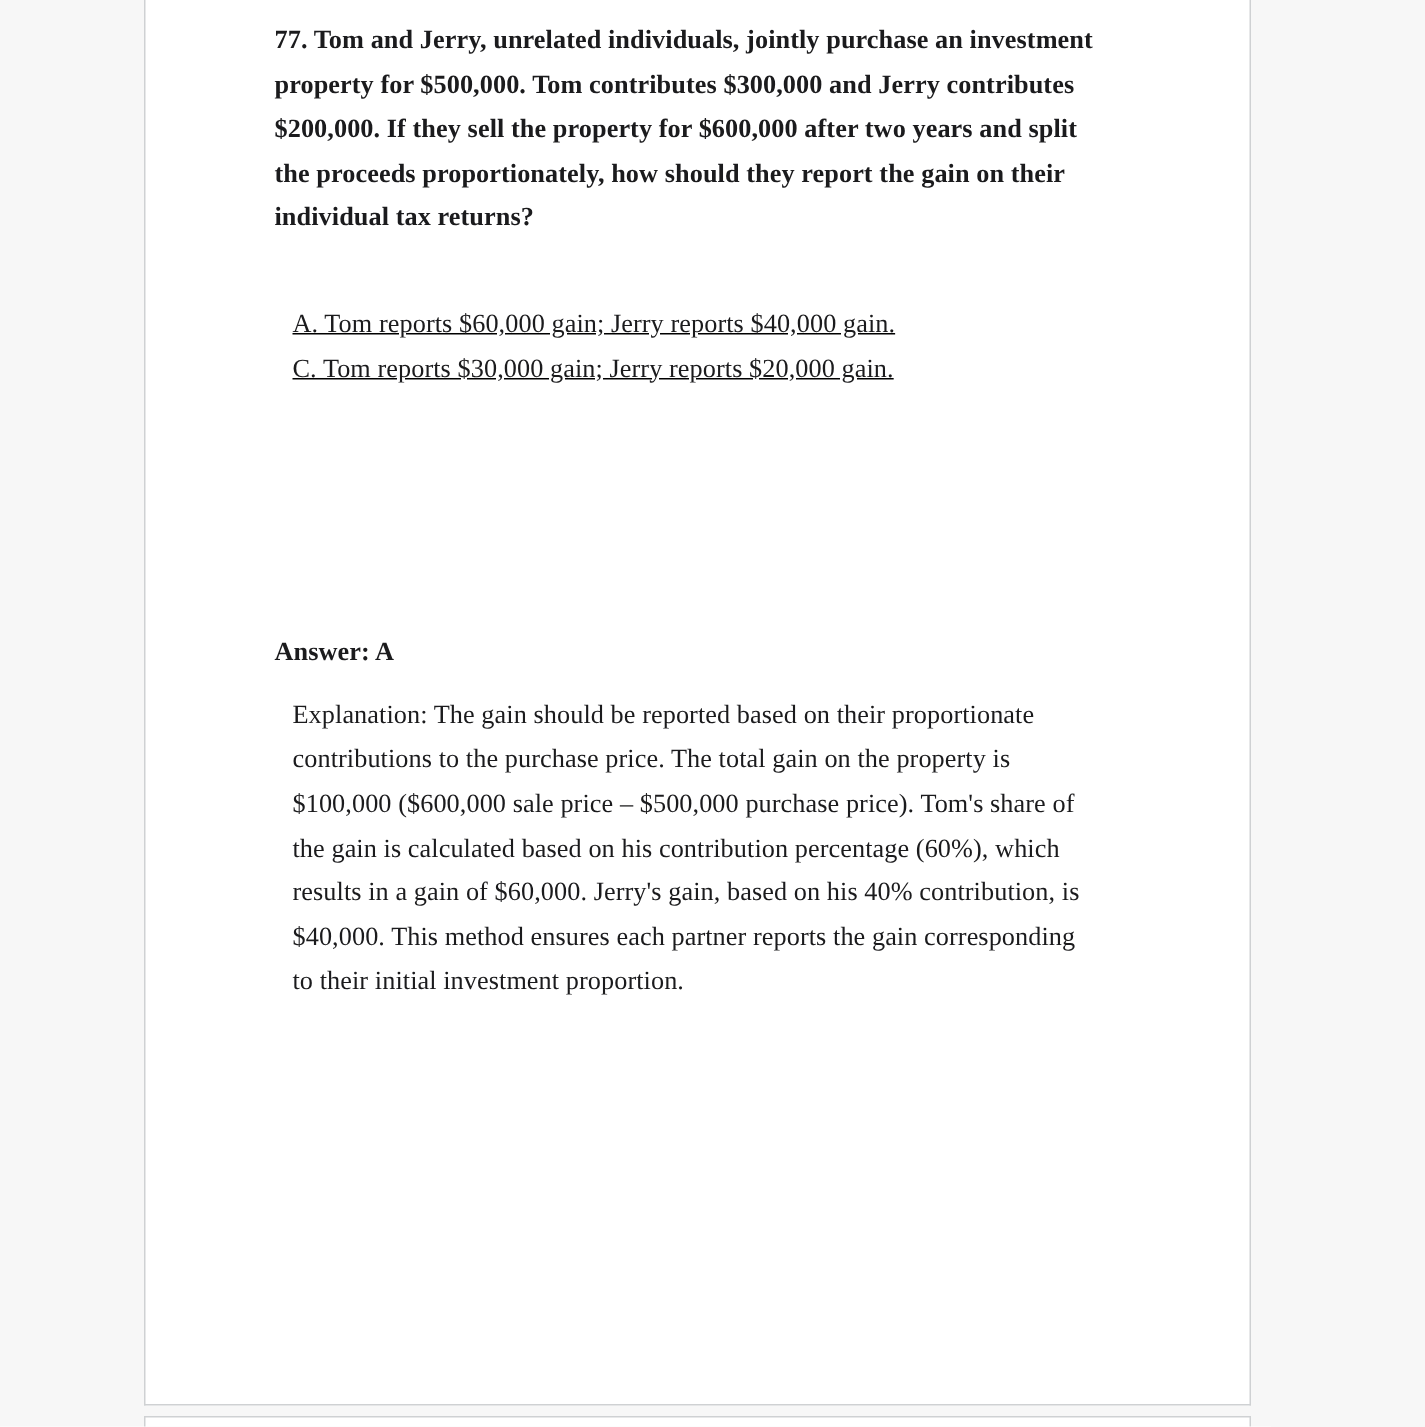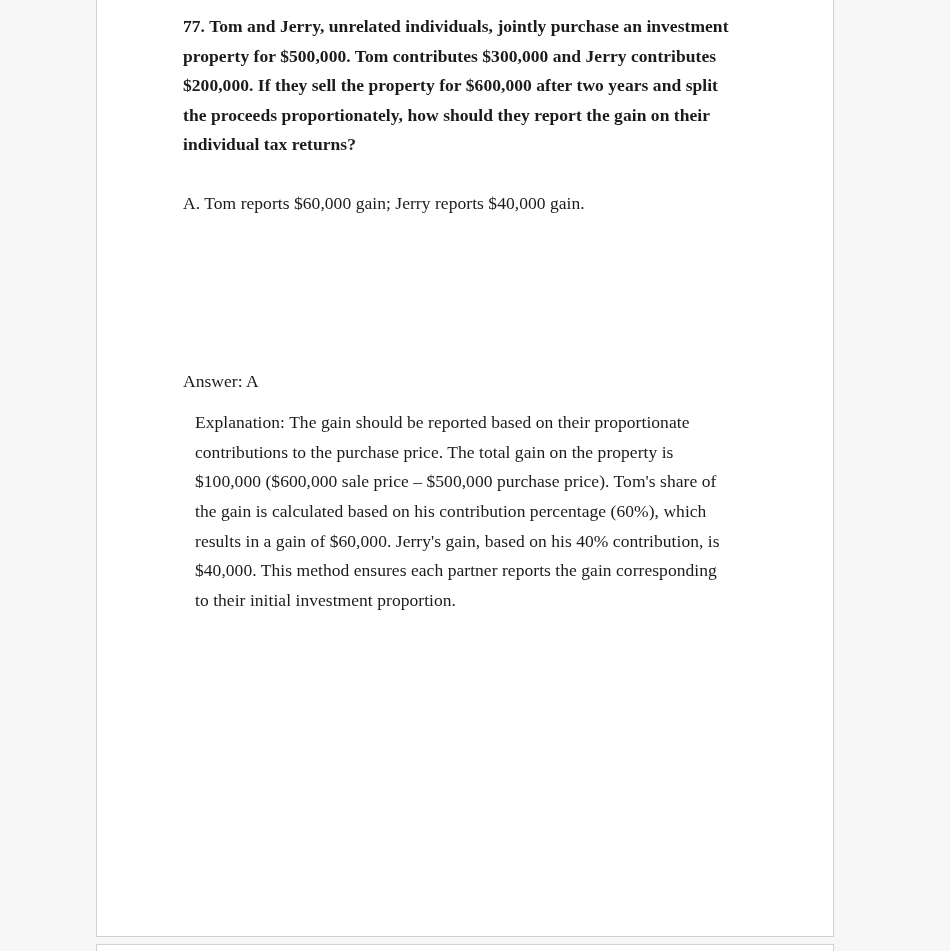--- a/index.html
+++ b/index.html
@@ -56,52 +56,54 @@
     letter-spacing: 0.05px;
   }
 
   .question {
     font-weight: bold;
     margin: 0;
     padding-top: 28px;
   }
 
   .options {
-    margin: 0;
+    margin: 12px;
     padding: 0;
     list-style: none;
     padding-top: 29px;
+    text-decoration: underline;
   }
   .options li {
     margin: 0;
   }
 
   .answer-section {
     padding-top: 148px;
   }
   .answer-line {
-    font-weight: normal;
+    font-weight: bold;
     margin: 0;
   }
   .explanation {
     margin: 12px;
   }
 </style>
 </head>
 <body>
 
 <div id="viewer">
 
   <div class="page" id="page-current">
     <div class="content">
 
       <p class="block question">77. Tom and Jerry, unrelated individuals, jointly purchase an investment property for $500,000. Tom contributes $300,000 and Jerry contributes $200,000. If they sell the property for $600,000 after two years and split the proceeds proportionately, how should they report the gain on their individual tax returns?</p>
 
       <ul class="options">
         <li class="block">A. Tom reports $60,000 gain; Jerry reports $40,000 gain.</li>
+        <li class="block">C. Tom reports $30,000 gain; Jerry reports $20,000 gain.</li>
       </ul>
 
       <div class="answer-section">
         <p class="block answer-line">Answer: A</p>
         <p class="block explanation">Explanation: The gain should be reported based on their proportionate contributions to the purchase price. The total gain on the property is $100,000 ($600,000 sale price – $500,000 purchase price). Tom's share of the gain is calculated based on his contribution percentage (60%), which results in a gain of $60,000. Jerry's gain, based on his 40% contribution, is $40,000. This method ensures each partner reports the gain corresponding to their initial investment proportion.</p>
       </div>
 
     </div>
   </div>
 

